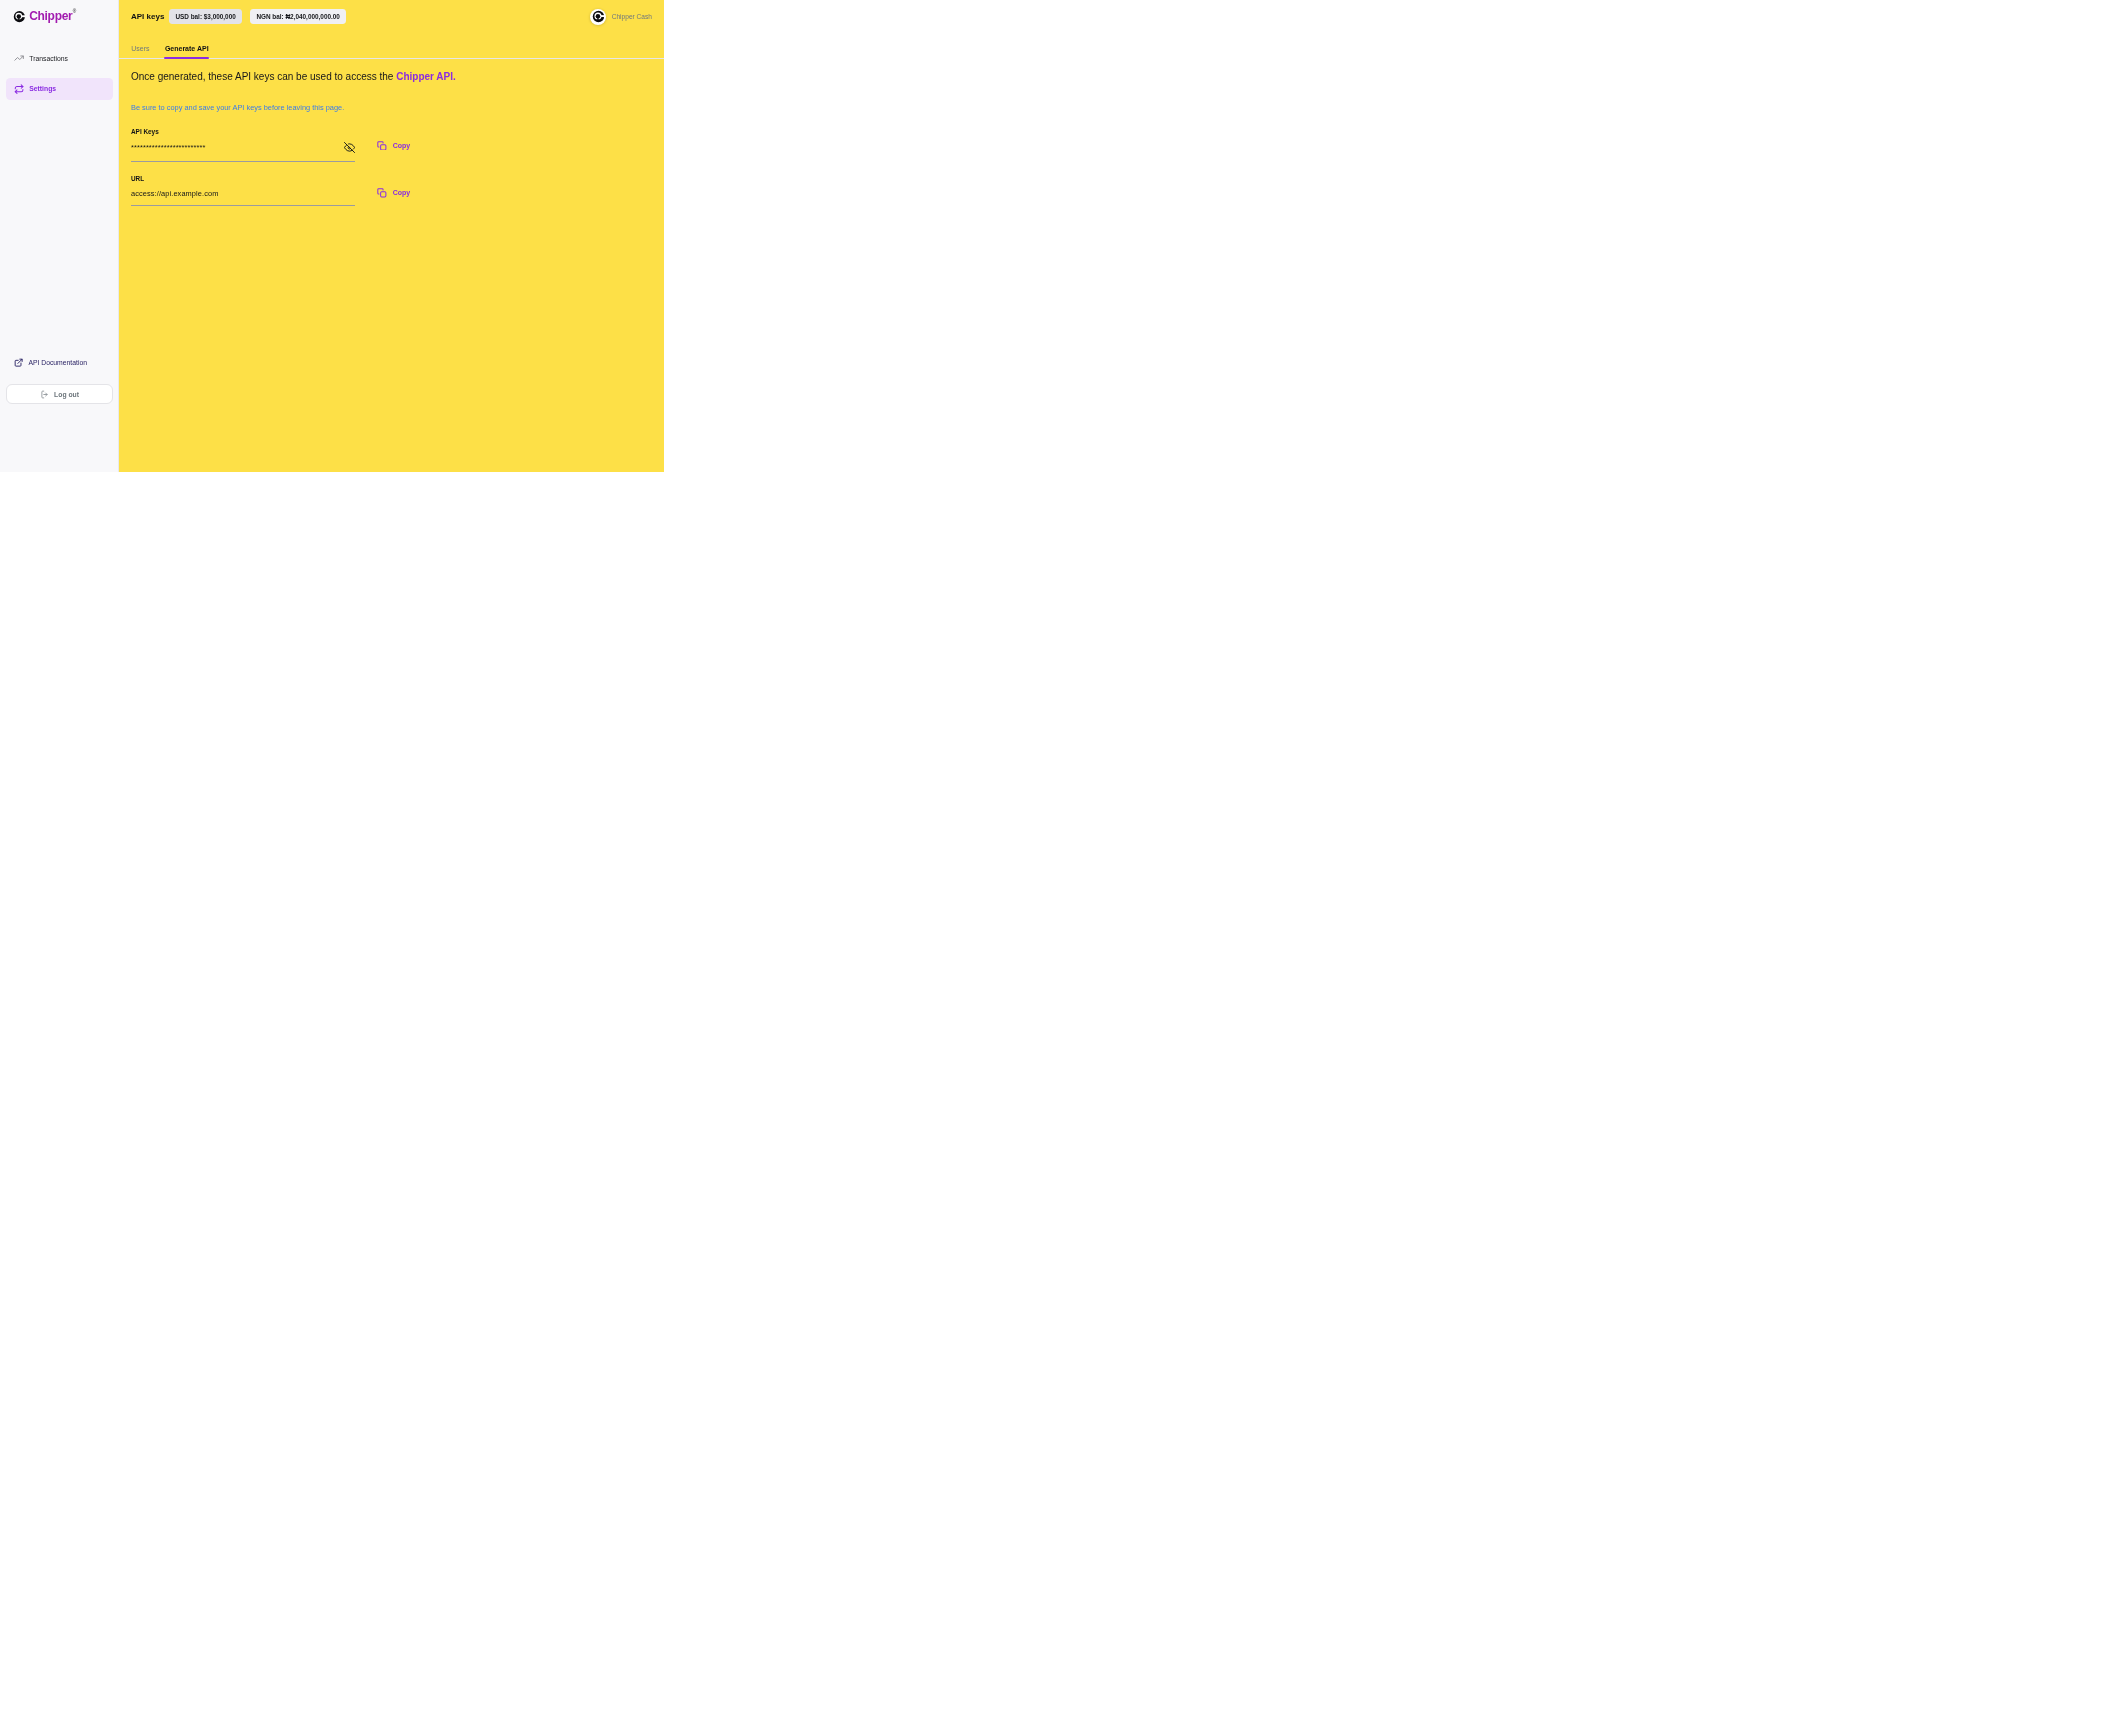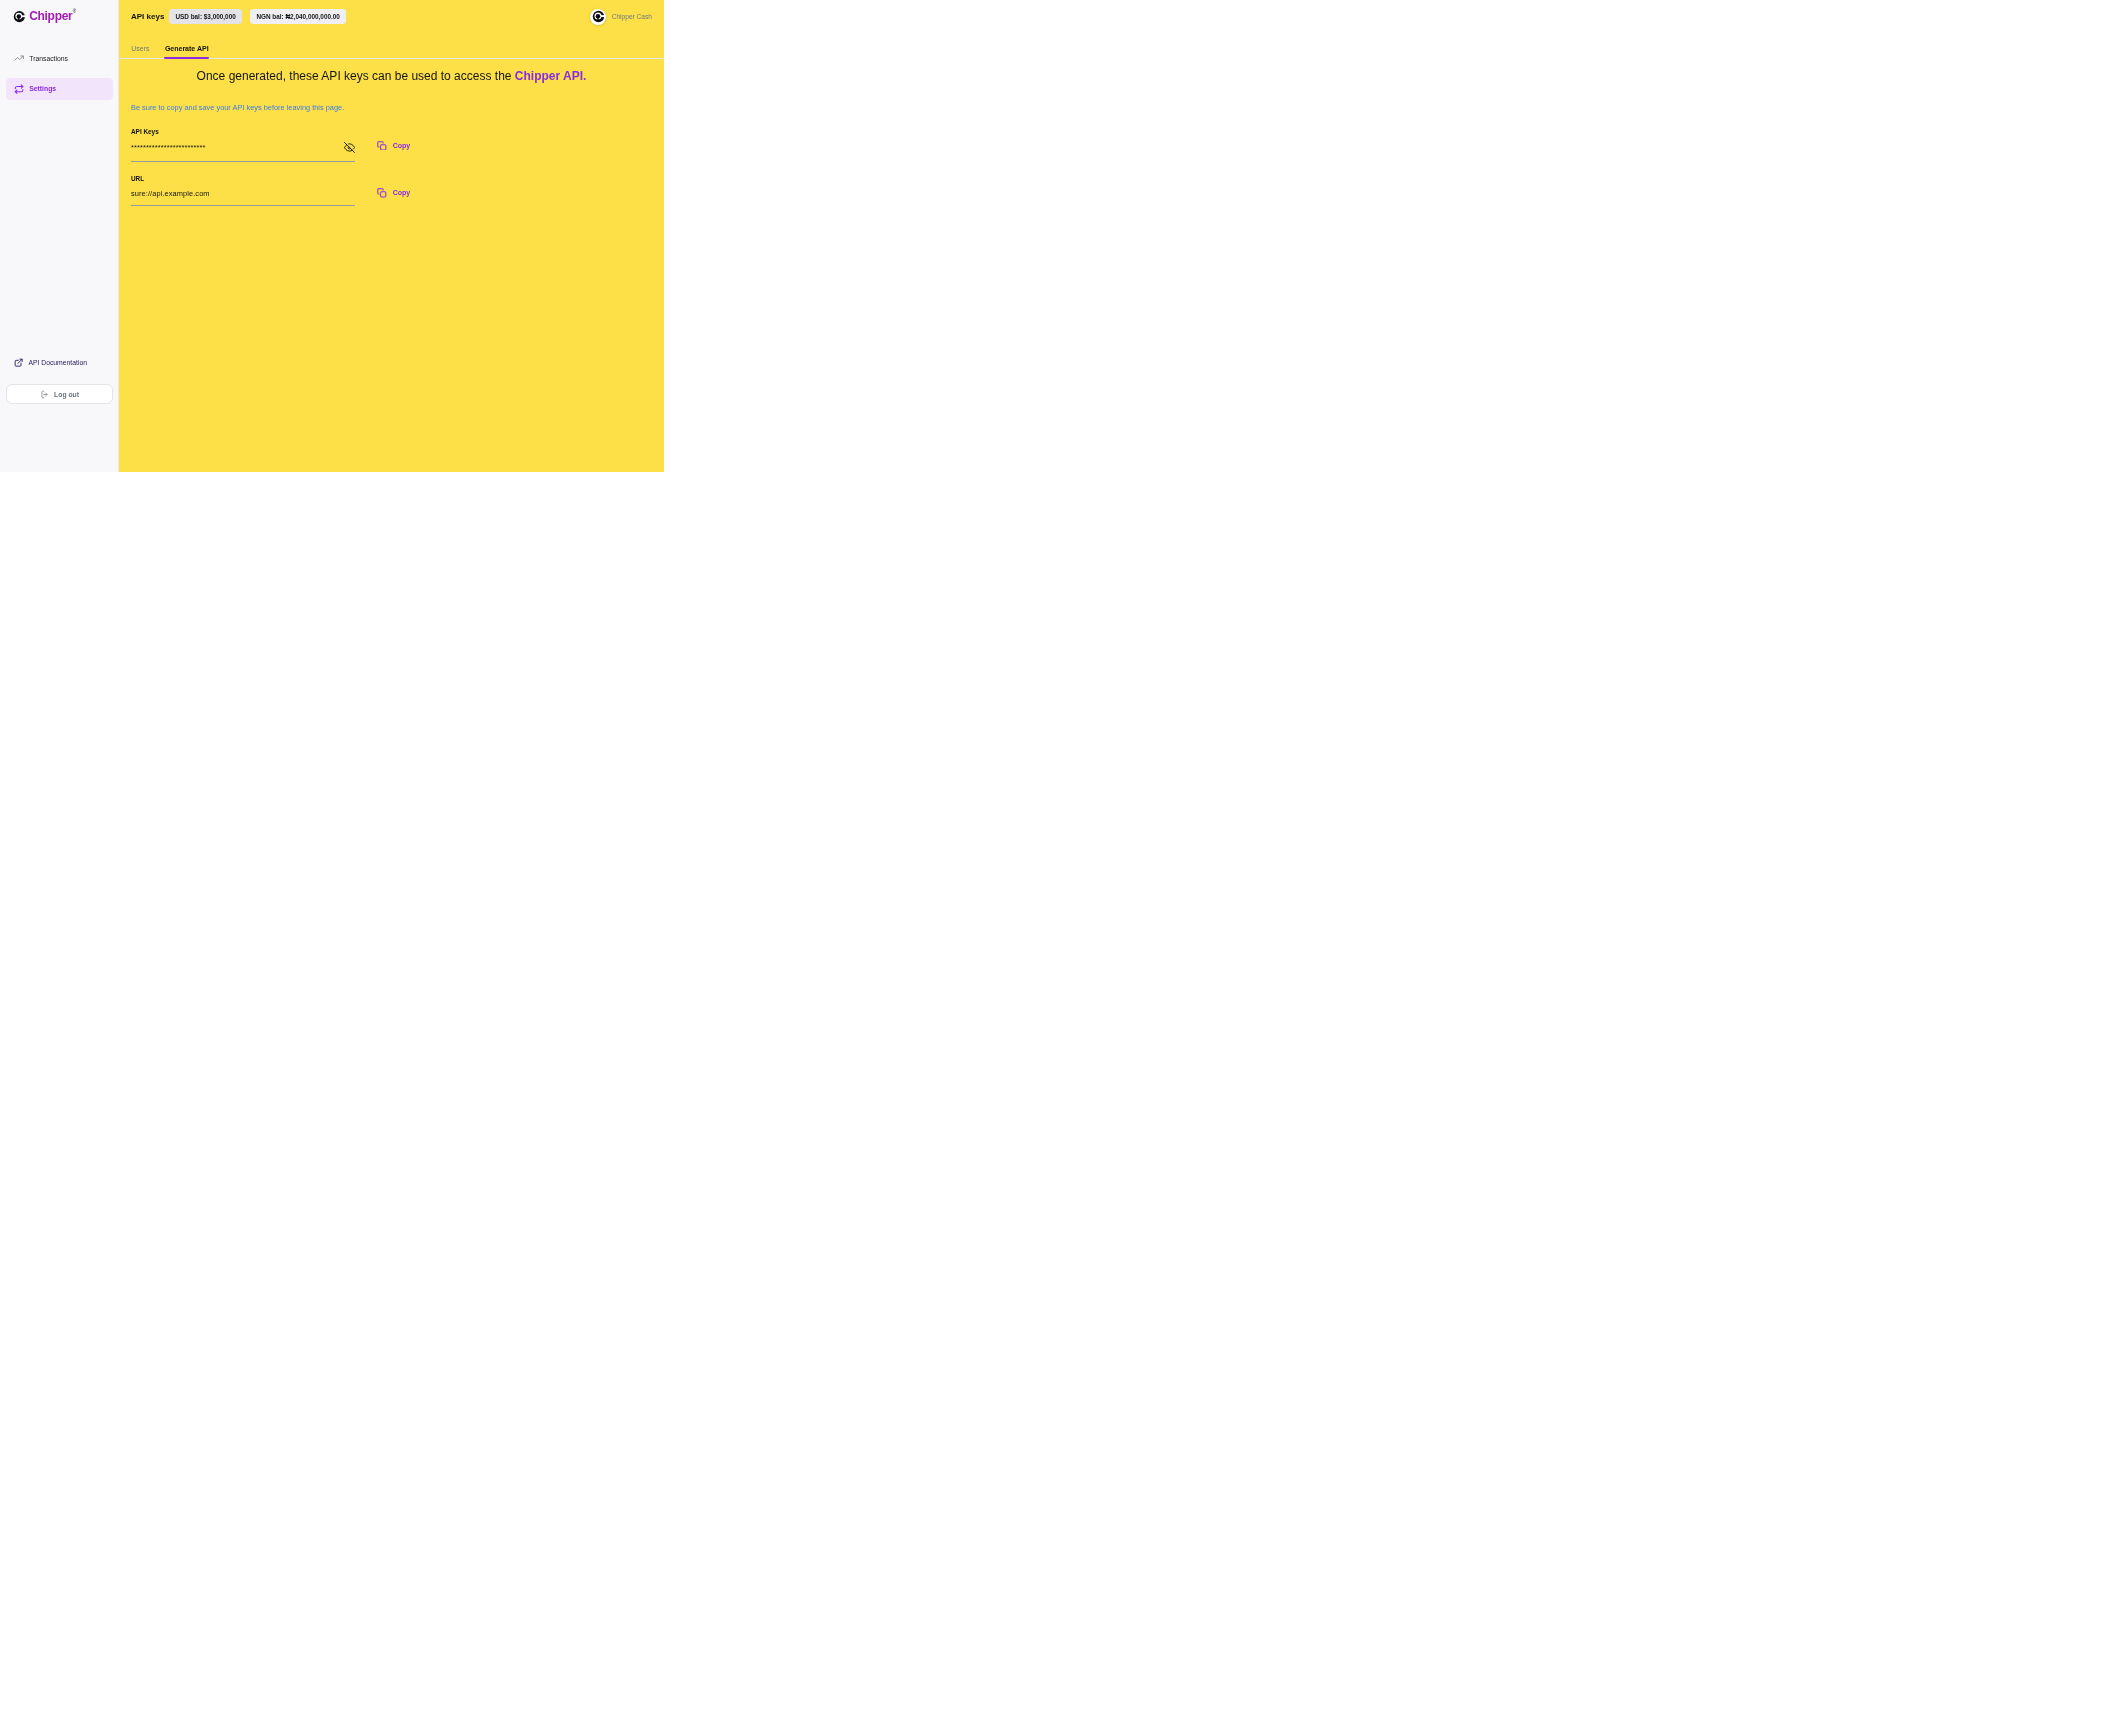--- a/index.html
+++ b/index.html
@@ -72,21 +72,21 @@
   }
   .tab.inactive { color:#70797C; font-weight:500; }
   .tab.active { color:#101114; font-weight:700; }
   .tab-underline {
     position:absolute; left:-0.8px; right:-0.8px; bottom:-0.8px; height:1.7px;
     background:#8A2BE2; border-radius:1.3px;
   }
 
   
   .content { padding:0 12px; }
-  .intro { margin-top:12.7px; font-size:12px; color:#16161A; line-height:9px;text-align:center; }
+  .intro { margin-top:12.7px; font-size:10px; color:#16161A; line-height:9px; }
   .intro-link { color:#8A2BE2; font-weight:700; cursor:pointer; }
   .warning { margin-top:22.5px; font-size:7.4px; font-weight:400; color:#3B7CEA; line-height:9px; }
 
   .field-label { margin-top:15.7px; font-size:6.4px; font-weight:700; color:#111216; }
   .field-label.url { margin-top:12.7px; }
   .field-row { display:flex; align-items:flex-start; margin-top:6.4px; }
   .field-row.url { margin-top:7.2px; }
   .field-line {
     width:224px; border-bottom:0.8px solid #9B9B9F;
     display:flex; justify-content:space-between; align-items:center;
@@ -215,21 +215,21 @@
           <rect x="9" y="9" width="13" height="13" rx="2.5"></rect>
           <path d="M5 15H4a2 2 0 0 1-2-2V4a2 2 0 0 1 2-2h9a2 2 0 0 1 2 2v1"></path>
         </svg>
         <span>Copy</span>
       </button>
     </div>
 
     <div class="field-label url">URL</div>
     <div class="field-row url">
       <div class="field-line">
-        <span class="field-value">sure://api.example.com</span>
+        <span class="field-value">access://api.example.com</span>
       </div>
       <button class="copy-btn">
         <svg viewBox="0 0 24 24" fill="none" stroke="currentColor" stroke-width="2.5" stroke-linecap="round" stroke-linejoin="round">
           <rect x="9" y="9" width="13" height="13" rx="2.5"></rect>
           <path d="M5 15H4a2 2 0 0 1-2-2V4a2 2 0 0 1 2-2h9a2 2 0 0 1 2 2v1"></path>
         </svg>
         <span>Copy</span>
       </button>
     </div>
 

